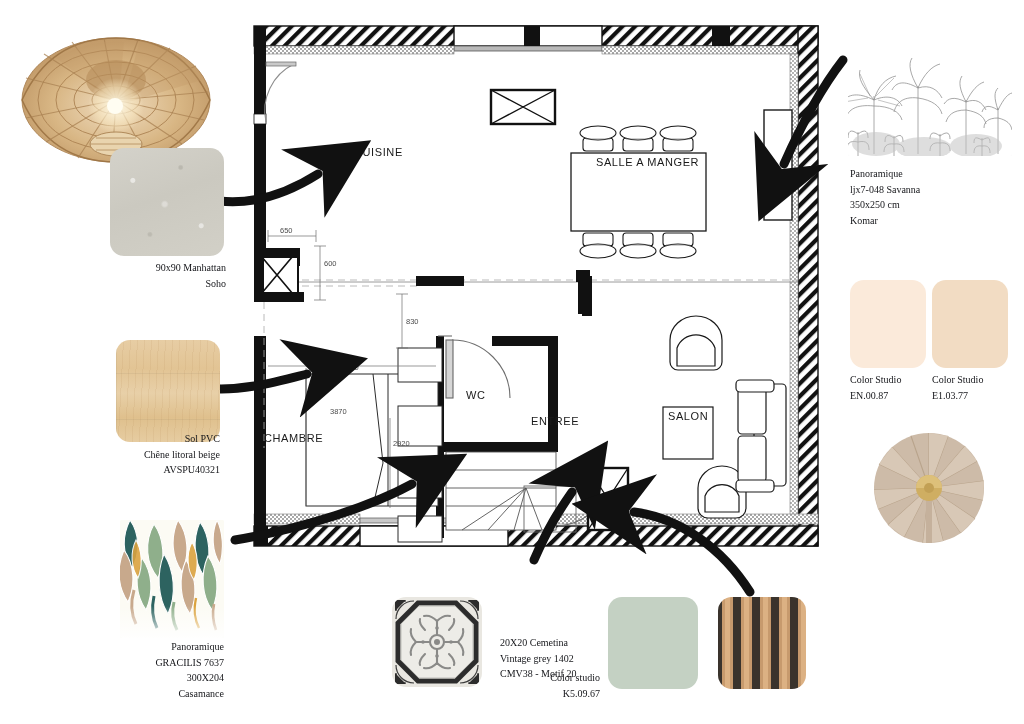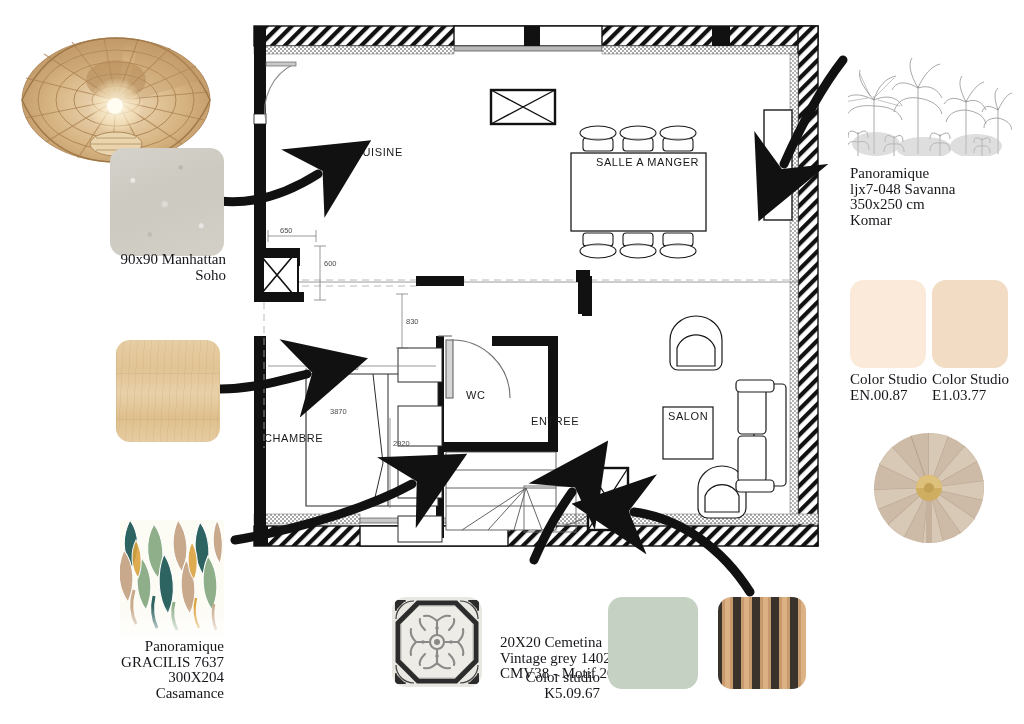--- a/index.html
+++ b/index.html
@@ -3,21 +3,21 @@
 <meta charset="utf-8">
 <style>
   html,body{margin:0;padding:0;}
   body{
     width:1024px;height:724px;background:#ffffff;position:relative;overflow:hidden;
     font-family:"Liberation Serif",serif;color:#1a1a1a;
   }
   .board{position:absolute;inset:0;}
 
   
-  .cap{position:absolute;font-family:"Liberation Serif",serif;font-size:15px;line-height:15.5px;color:#15161a;white-space:pre-line;}
+  .cap{position:absolute;font-family:"Liberation Serif",serif;font-size:10px;line-height:15.5px;color:#15161a;white-space:pre-line;}
   .cap.r{text-align:right;}
   .cap.l{text-align:left;}
 
   
   .sw{position:absolute;border-radius:12px;overflow:hidden;}
   .sw.sq{border-radius:14px;}
 
   
   .stone{background:
      radial-gradient(circle at 20% 30%, rgba(255,255,255,.55) 0 2px, transparent 3px),
@@ -356,24 +356,27 @@
           <ellipse cx="0" cy="44" rx="26" ry="12" fill="#e9d4ae" stroke="#b08a5b" stroke-width="1"></ellipse>
           <g stroke="#b08a5b" stroke-width=".8">
             <path d="M-26 44 h52 M-20 38 h40 M-20 50 h40"></path>
           </g>
         </g>
       </g>
     </svg>
   </div>
 
   <div class="sw stone sq" style="left:110px;top:148px;width:114px;height:108px;"></div>
-  <div class="cap r" style="left:30px;top:252px;width:196px;">90x90 Manhattan
+  <div class="cap r" style="left:30px;top:260px;width:196px;">90x90 Manhattan
 Soho</div>
 
   <div class="sw oak sq" style="left:116px;top:340px;width:104px;height:102px;"></div>
+  <div class="cap r" style="left:20px;top:431px;width:200px;">Sol PVC
+Chêne litoral beige
+AVSPU40321</div>
 
   <div class="sw leafwp" style="left:120px;top:520px;width:104px;height:118px;border-radius:2px;">
     <svg viewBox="0 0 104 118" width="104" height="118" xmlns="http://www.w3.org/2000/svg">
       <rect width="104" height="118" fill="#fcfbf4"></rect>
       <g stroke="#ffffff" stroke-width="1.1">
 
         <path d="M10 0 C2 16 2 34 12 48 C20 34 20 14 10 0z" fill="#2d6360"></path>
         <path d="M34 4 C24 22 26 44 38 58 C46 40 44 18 34 4z" fill="#8faf8b"></path>
         <path d="M58 0 C50 18 52 38 62 52 C70 34 68 14 58 0z" fill="#c8a98c"></path>
         <path d="M80 2 C72 20 74 42 84 56 C92 38 90 16 80 2z" fill="#2d6360"></path>

